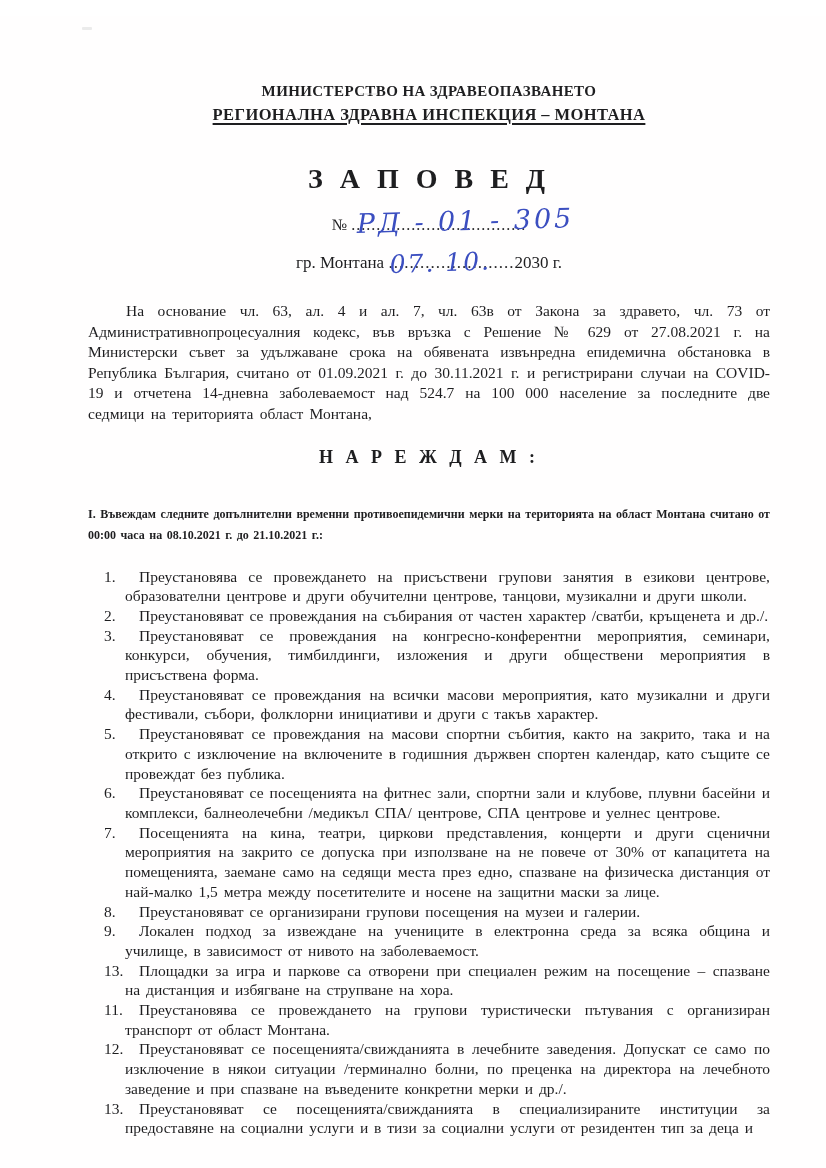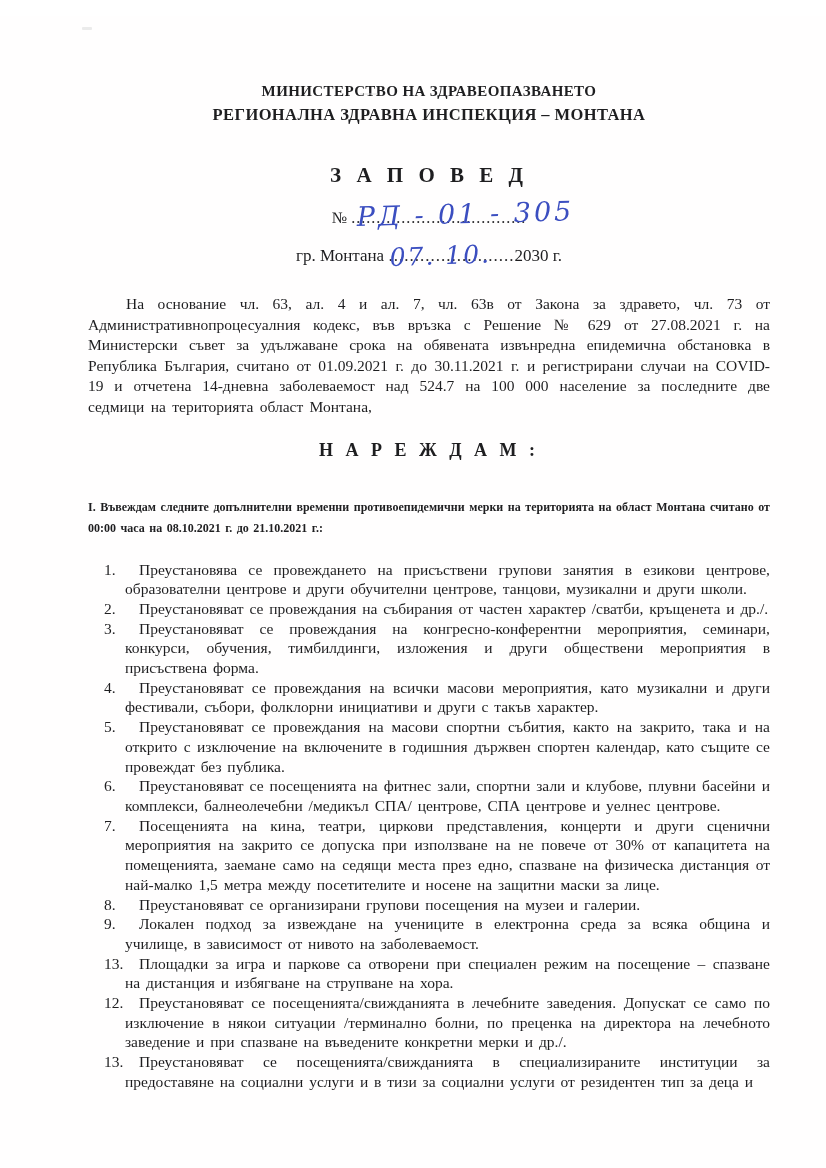--- a/index.html
+++ b/index.html
@@ -28,26 +28,27 @@
     font-weight: bold;
     letter-spacing: 0.4px;
     line-height: 19px;
   }
   .institution {
     font-size: 16.5px;
     font-weight: bold;
     letter-spacing: 0.4px;
     line-height: 22px;
     margin-top: 3px;
+    text-decoration: underline;
     text-underline-offset: 3px;
     text-decoration-thickness: 1.6px;
   }
   .doc-title {
     margin-top: 37px;
-    font-size: 21px;
+    font-size: 28px;
     font-weight: bold;
     letter-spacing: 5px;
     text-align: center;
   }
 
   .number-line {
     margin-top: 20px;
     font-size: 16px;
     line-height: 20px;
   }
@@ -216,20 +217,24 @@
       </div>
         <div class="item">
         <span class="num">9.</span>
         <span class="text">Локален подход за извеждане на учениците в електронна среда за всяка община и училище, в зависимост от нивото на заболеваемост.</span>
       </div>
         <div class="item">
         <span class="num">13.</span>
         <span class="text">Площадки за игра и паркове са отворени при специален режим на посещение – спазване на дистанция и избягване на струпване на хора.</span>
       </div>
         <div class="item">
+        <span class="num">11.</span>
+        <span class="text">Преустановява се провеждането на групови туристически пътувания с организиран транспорт от област Монтана.</span>
+      </div>
+        <div class="item">
         <span class="num">12.</span>
         <span class="text">Преустановяват се посещенията/свижданията в лечебните заведения. Допускат се само по изключение в някои ситуации /терминално болни, по преценка на директора на лечебното заведение и при спазване на въведените конкретни мерки и др./.</span>
       </div>
         <div class="item">
         <span class="num">13.</span>
         <span class="text">Преустановяват се посещенията/свижданията в специализираните институции за предоставяне на социални услуги и в тизи за социални услуги от резидентен тип за деца и</span>
       </div>
     </div>
 
   </div>

